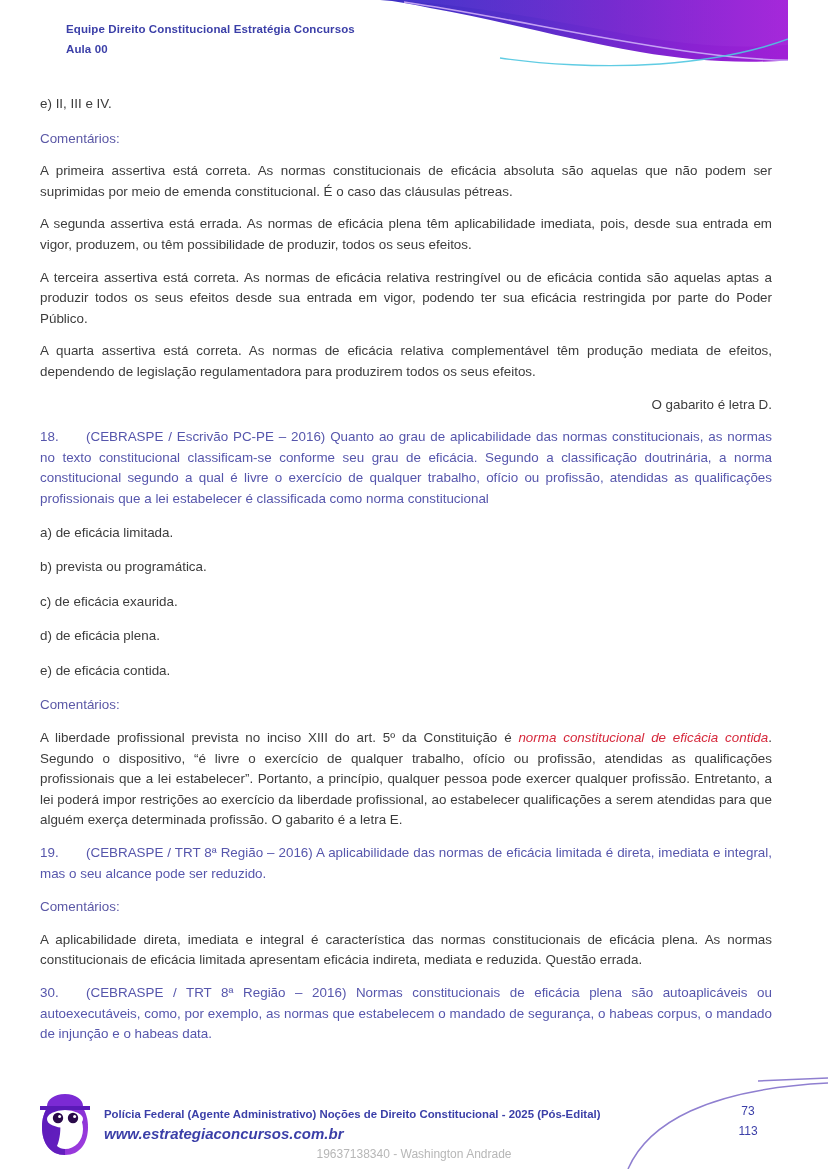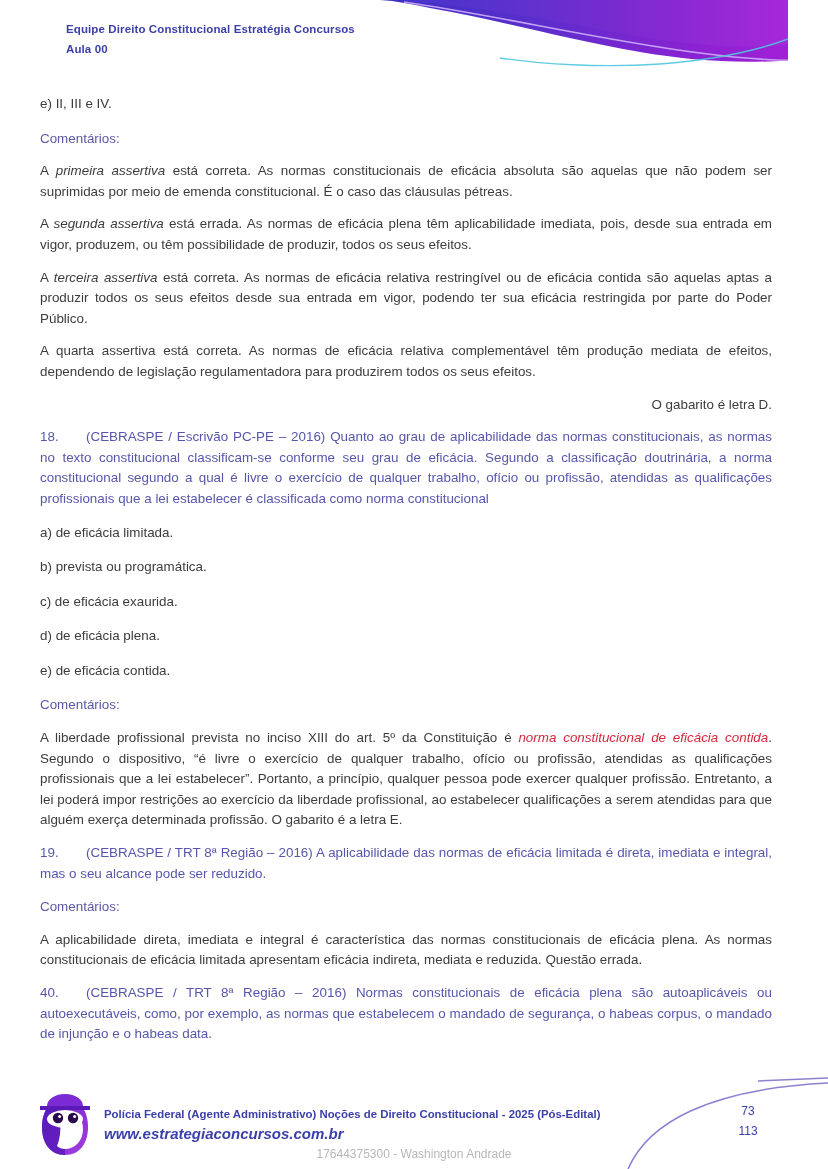--- a/index.html
+++ b/index.html
@@ -85,21 +85,21 @@
     font-size: 13.4px;
     line-height: 20.6px;
     margin: 0 0 13px 0;
     text-align: justify;
     color: #5656ac;
   }
   .qnum {
     display: inline-block;
     min-width: 46px;
   }
-  .it { font-style: italic; }
+  .it { }
   .red-it {
     font-style: italic;
     color: #d6283b;
   }
 
   
   .page-footer {
     position: absolute;
     left: 0;
     bottom: 0;
@@ -223,21 +223,21 @@
   <p class="comentarios">Comentários:</p>
 
   <p class="para"><span>A liberdade profissional prevista no inciso XIII do art. 5º da Constituição é </span><span class="red-it">norma constitucional de eficácia contida</span><span>. Segundo o dispositivo, “é livre o exercício de qualquer trabalho, ofício ou profissão, atendidas as qualificações profissionais que a lei estabelecer”. Portanto, a princípio, qualquer pessoa pode exercer qualquer profissão. Entretanto, a lei poderá impor restrições ao exercício da liberdade profissional, ao estabelecer qualificações a serem atendidas para que alguém exerça determinada profissão. O gabarito é a letra E.</span></p>
 
   <p class="question"><span class="qnum">19.</span><span>(CEBRASPE / TRT 8ª Região – 2016) A aplicabilidade das normas de eficácia limitada é direta, imediata e integral, mas o seu alcance pode ser reduzido.</span></p>
 
   <p class="comentarios">Comentários:</p>
 
   <p class="para">A aplicabilidade direta, imediata e integral é característica das normas constitucionais de eficácia plena. As normas constitucionais de eficácia limitada apresentam eficácia indireta, mediata e reduzida. Questão errada.</p>
 
-  <p class="question"><span class="qnum">40.</span><span>(CEBRASPE / TRT 8ª Região – 2016) Normas constitucionais de eficácia plena são autoaplicáveis ou autoexecutáveis, como, por exemplo, as normas que estabelecem o mandado de segurança, o habeas corpus, o mandado de injunção e o habeas data.</span></p>
+  <p class="question"><span class="qnum">30.</span><span>(CEBRASPE / TRT 8ª Região – 2016) Normas constitucionais de eficácia plena são autoaplicáveis ou autoexecutáveis, como, por exemplo, as normas que estabelecem o mandado de segurança, o habeas corpus, o mandado de injunção e o habeas data.</span></p>
 
 </div>
 
 <div class="page-footer">
 
   <svg class="footer-curve" viewBox="0 0 220 92" preserveAspectRatio="none" xmlns="http://www.w3.org/2000/svg">
     <path d="M 20 92 C 40 46, 100 12, 220 6" fill="none" stroke="#8f7fd0" stroke-width="1.5"></path>
     <path d="M 150 4 L 220 1" fill="none" stroke="#8f7fd0" stroke-width="1.5"></path>
   </svg>
 
@@ -271,14 +271,14 @@
   <div class="footer-text">
     <div class="footer-course">Polícia Federal (Agente Administrativo) Noções de Direito Constitucional - 2025 (Pós-Edital)</div>
     <div class="footer-url">www.estrategiaconcursos.com.br</div>
   </div>
 
   <div class="page-numbers">
     <div class="page-num">73</div>
     <div class="page-num">113</div>
   </div>
 
-  <div class="watermark">17644375300 - Washington Andrade</div>
+  <div class="watermark">19637138340 - Washington Andrade</div>
 </div>
 
 </body></html>

